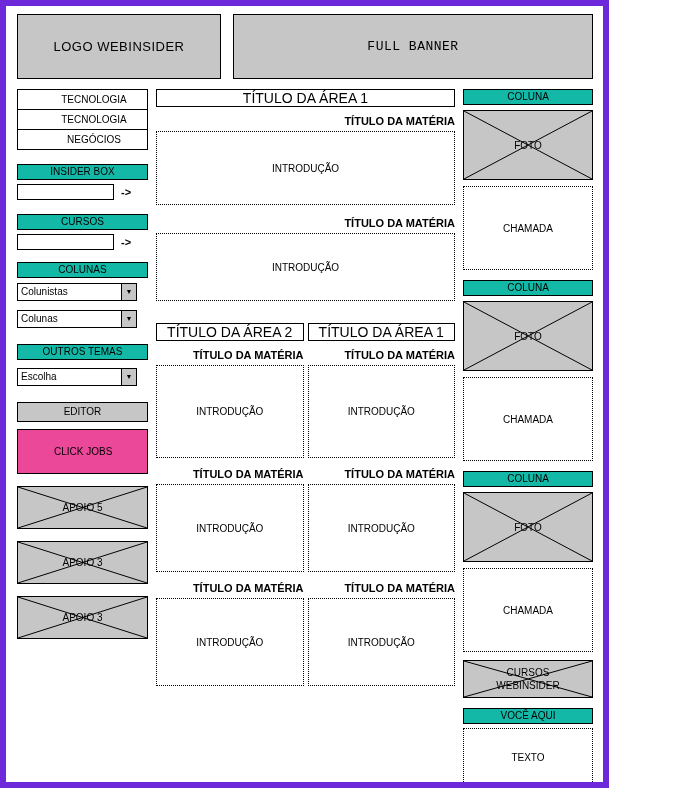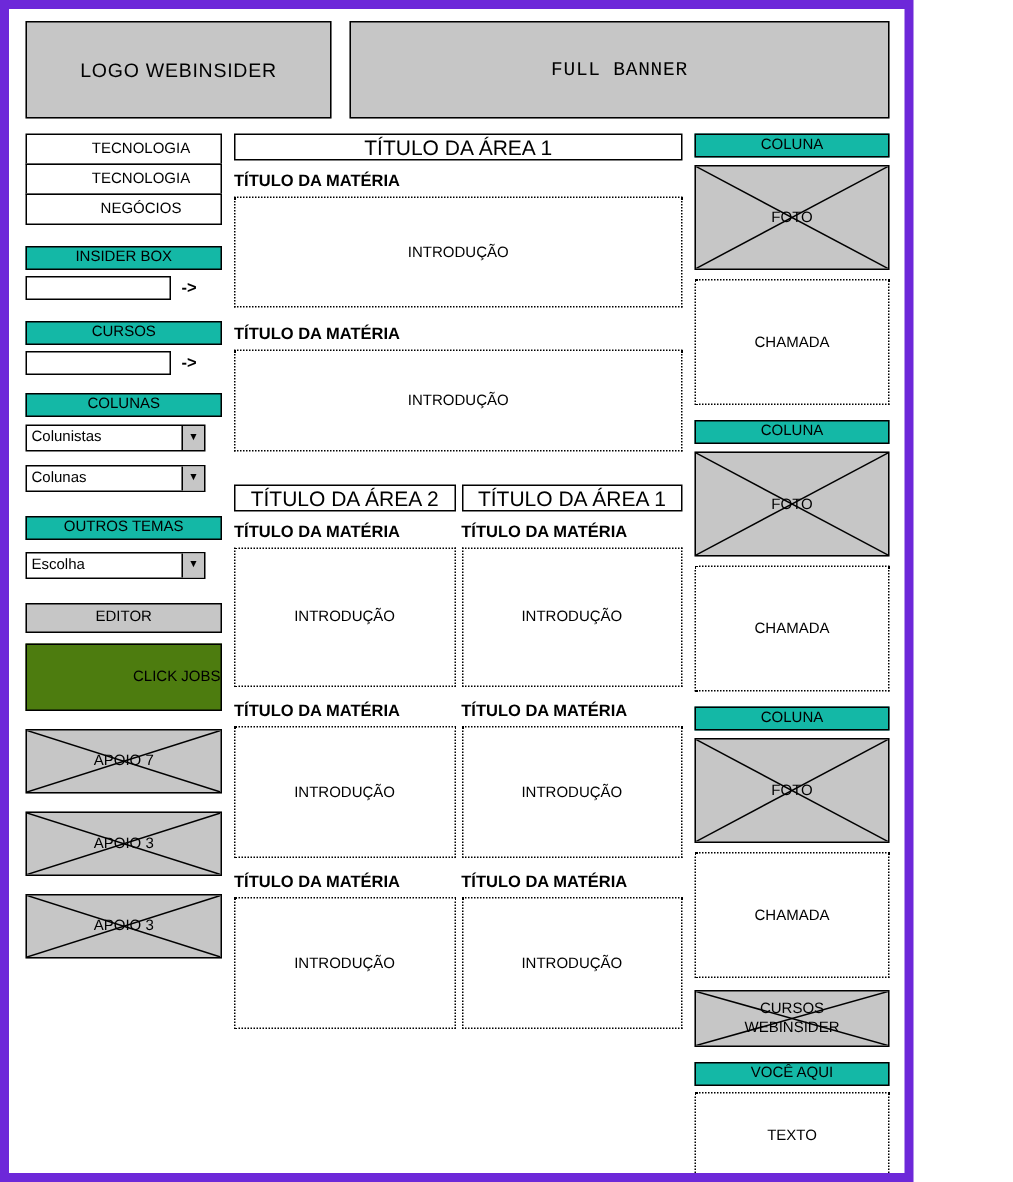--- a/index.html
+++ b/index.html
@@ -128,40 +128,41 @@
     height: 20px;
     line-height: 18px;
     text-align: center;
     font-size: 10px;
     background: #c6c6c6;
     border: 1px solid #000;
     cursor: pointer;
   }
   .clickjobs-box {
     height: 45px;
-    background: #4d7c0f;
+    background: #ec4899;
     border: 1px solid #000;
     display: flex;
     align-items: center;
-    justify-content: flex-end;
+    justify-content: flex-start;
     font-size: 10px;
     cursor: pointer;
+    padding-left: 36px;
   }
   .apoio-box { height: 43px; cursor: pointer; }
 
   
   .area-header {
     border: 1px solid #000;
     background: #fff;
     height: 18px;
     line-height: 16px;
     text-align: center;
     font-size: 14px;
   }
-  .article-title { font-size: 11px; font-weight: bold; margin-bottom: 4px; }
+  .article-title { font-size: 11px; font-weight: bold; margin-bottom: 4px; text-align: right; }
   .intro-a1-1 { height: 74px; }
   .intro-a1-2 { height: 68px; }
   .intro-col-1 { height: 93px; }
   .intro-col-n { height: 88px; }
   .two-cols { display: flex; gap: 4px; }
   .sub-col { flex: 1; min-width: 0; }
 
   
   .photo-box { height: 70px; }
   .chamada-box { height: 84px; }
@@ -223,21 +224,21 @@
 
       <div class="clickjobs-box mt7">
         <span>CLICK JOBS</span>
       </div>
 
       <div class="xbox apoio-box mt12">
         <svg class="cross" viewBox="0 0 100 100" preserveAspectRatio="none">
           <line x1="0" y1="0" x2="100" y2="100" stroke="#000" stroke-width="1" vector-effect="non-scaling-stroke"></line>
           <line x1="100" y1="0" x2="0" y2="100" stroke="#000" stroke-width="1" vector-effect="non-scaling-stroke"></line>
         </svg>
-        <span class="xlabel">APOIO 7</span>
+        <span class="xlabel">APOIO 5</span>
       </div>
 
       <div class="xbox apoio-box mt12">
         <svg class="cross" viewBox="0 0 100 100" preserveAspectRatio="none">
           <line x1="0" y1="0" x2="100" y2="100" stroke="#000" stroke-width="1" vector-effect="non-scaling-stroke"></line>
           <line x1="100" y1="0" x2="0" y2="100" stroke="#000" stroke-width="1" vector-effect="non-scaling-stroke"></line>
         </svg>
         <span class="xlabel">APOIO 3</span>
       </div>
 

